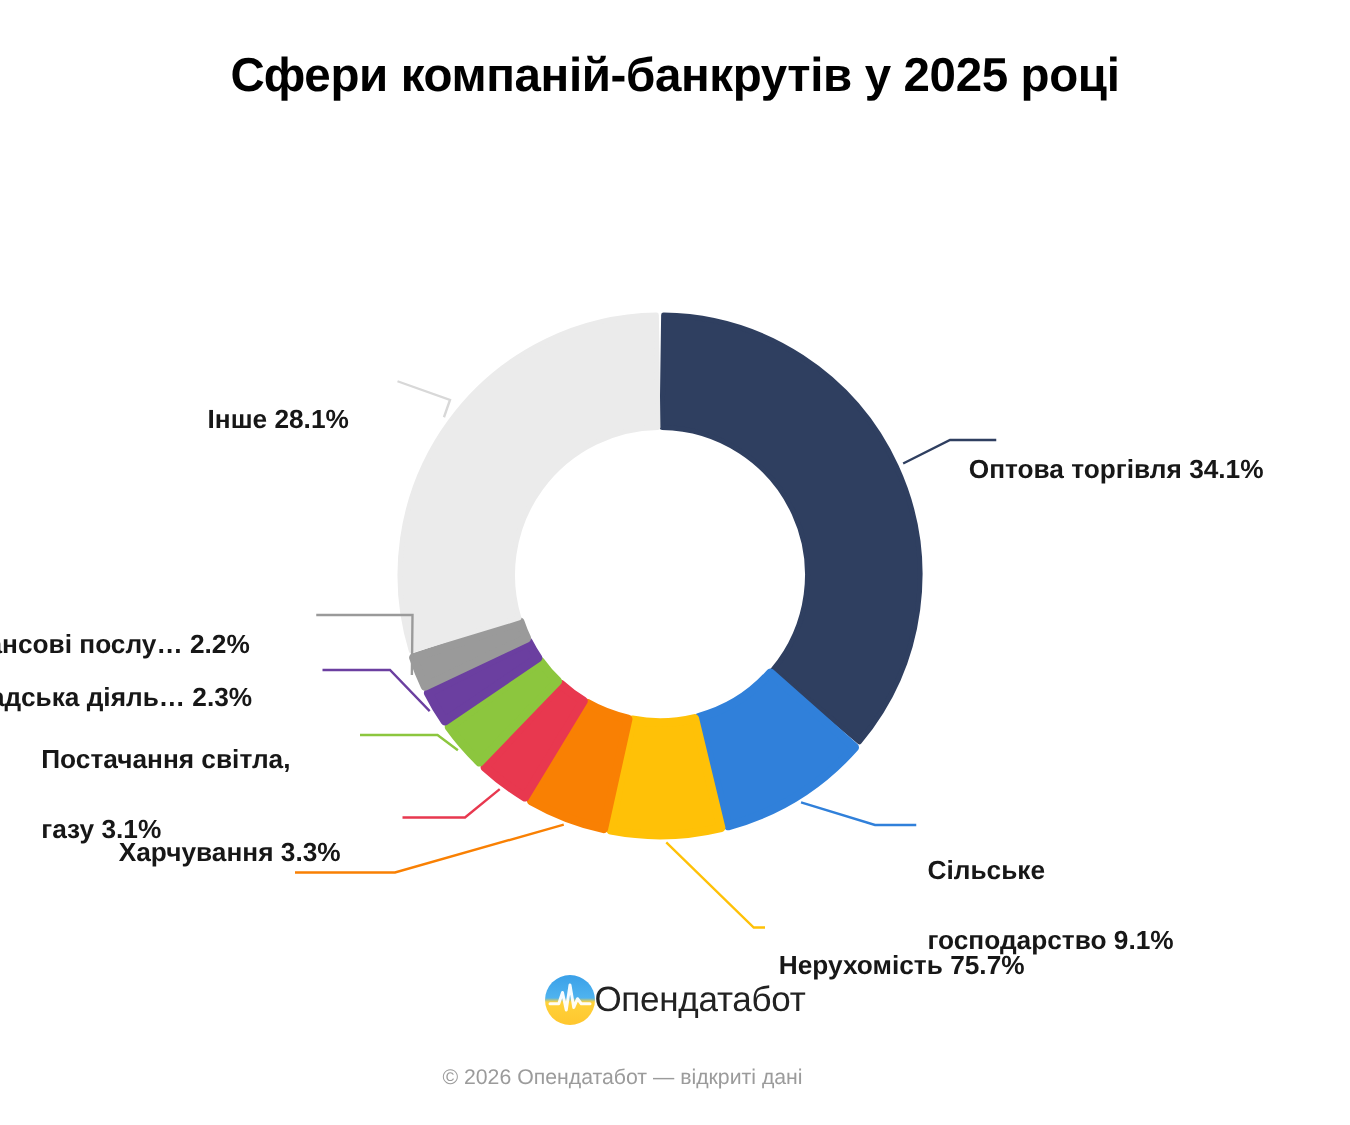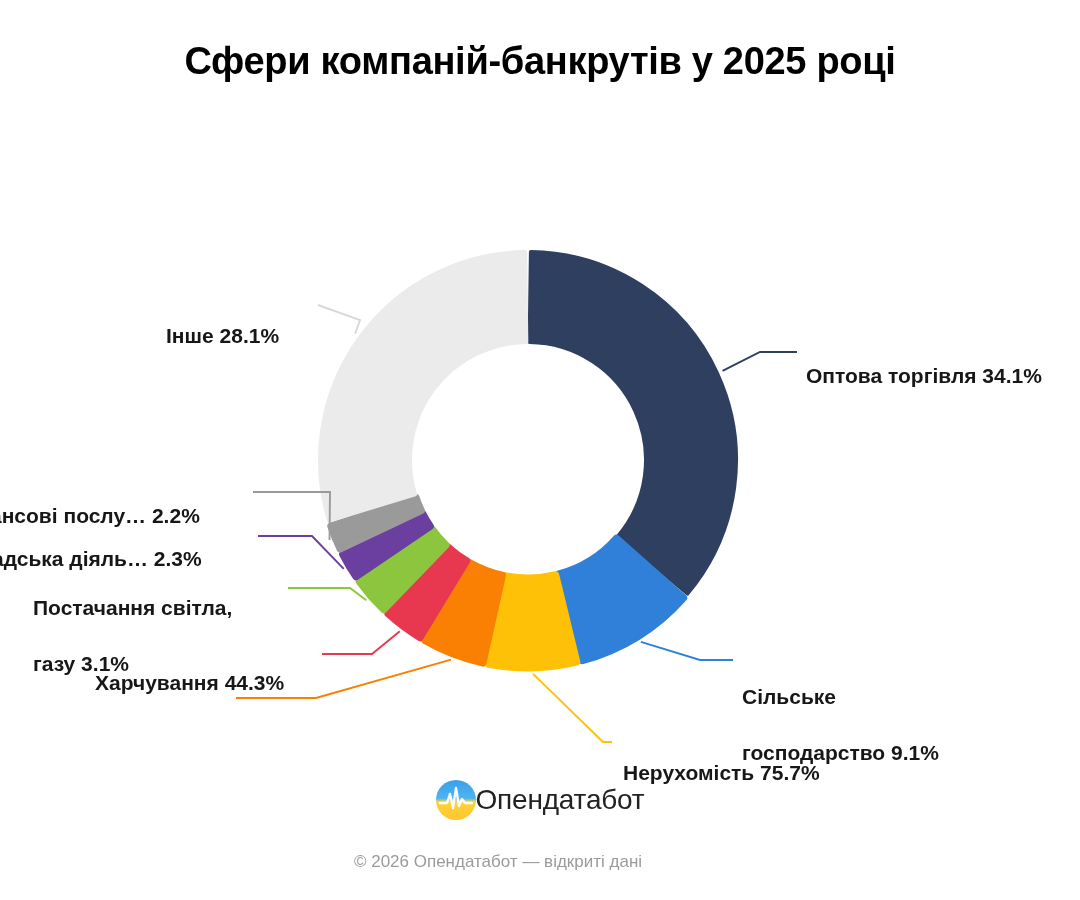--- a/index.html
+++ b/index.html
@@ -79,36 +79,36 @@
         <polyline points="533.011369118476,673.9413148028178 603,742 612,742" fill="none" stroke="#ffc107" stroke-width="1.9"></polyline>
         <polyline points="451.00855658214095,659.6705227128797 316,698 236,698" fill="none" stroke="#f98003" stroke-width="1.9"></polyline>
         <polyline points="399.79366232383484,631.3450757380122 372,654 322,654" fill="none" stroke="#e8384f" stroke-width="1.9"></polyline>
         <polyline points="366.31222257965953,600.1893813128171 350,588 288,588" fill="none" stroke="#8cc63e" stroke-width="1.9"></polyline>
         <polyline points="343.7538437032751,568.854737562877 312,536 258,536" fill="none" stroke="#6b3fa0" stroke-width="1.9"></polyline>
         <polyline points="329.5112116806007,539.9887549065286 330,492 253,492" fill="none" stroke="#9a9a9a" stroke-width="1.9"></polyline>
         <polyline points="355.16542554408625,333.80883599616334 360,320 318,305" fill="none" stroke="#d8d8d8" stroke-width="1.9"></polyline>
       </g>
   </svg>
 
-  <div class="lbl r" style="left:806px; top:334px;">
+  <div class="lbl r" style="left:775px; top:334px;">
     <span>Оптова торгівля 34.1%</span>
   </div>
 
   <div class="lbl r" style="left:742px; top:655px;">
     <span>Сільське</span><br>
     <span>господарство 9.1%</span>
   </div>
 
   <div class="lbl r" style="left:623px; top:731px;">
     <span>Нерухомість 75.7%</span>
   </div>
 
 
   <div class="lbl l" style="left:95px; top:641px;">
-    <span>Харчування 44.3%</span>
+    <span>Харчування 3.3%</span>
   </div>
 
   <div class="lbl l" style="left:33px; top:566px;">
     <span>Постачання світла,</span><br>
     <span>газу 3.1%</span>
   </div>
 
   <div class="lbl l" style="left:-8px; top:517px;">
     <span>адська діяль… 2.3%</span>
   </div>

